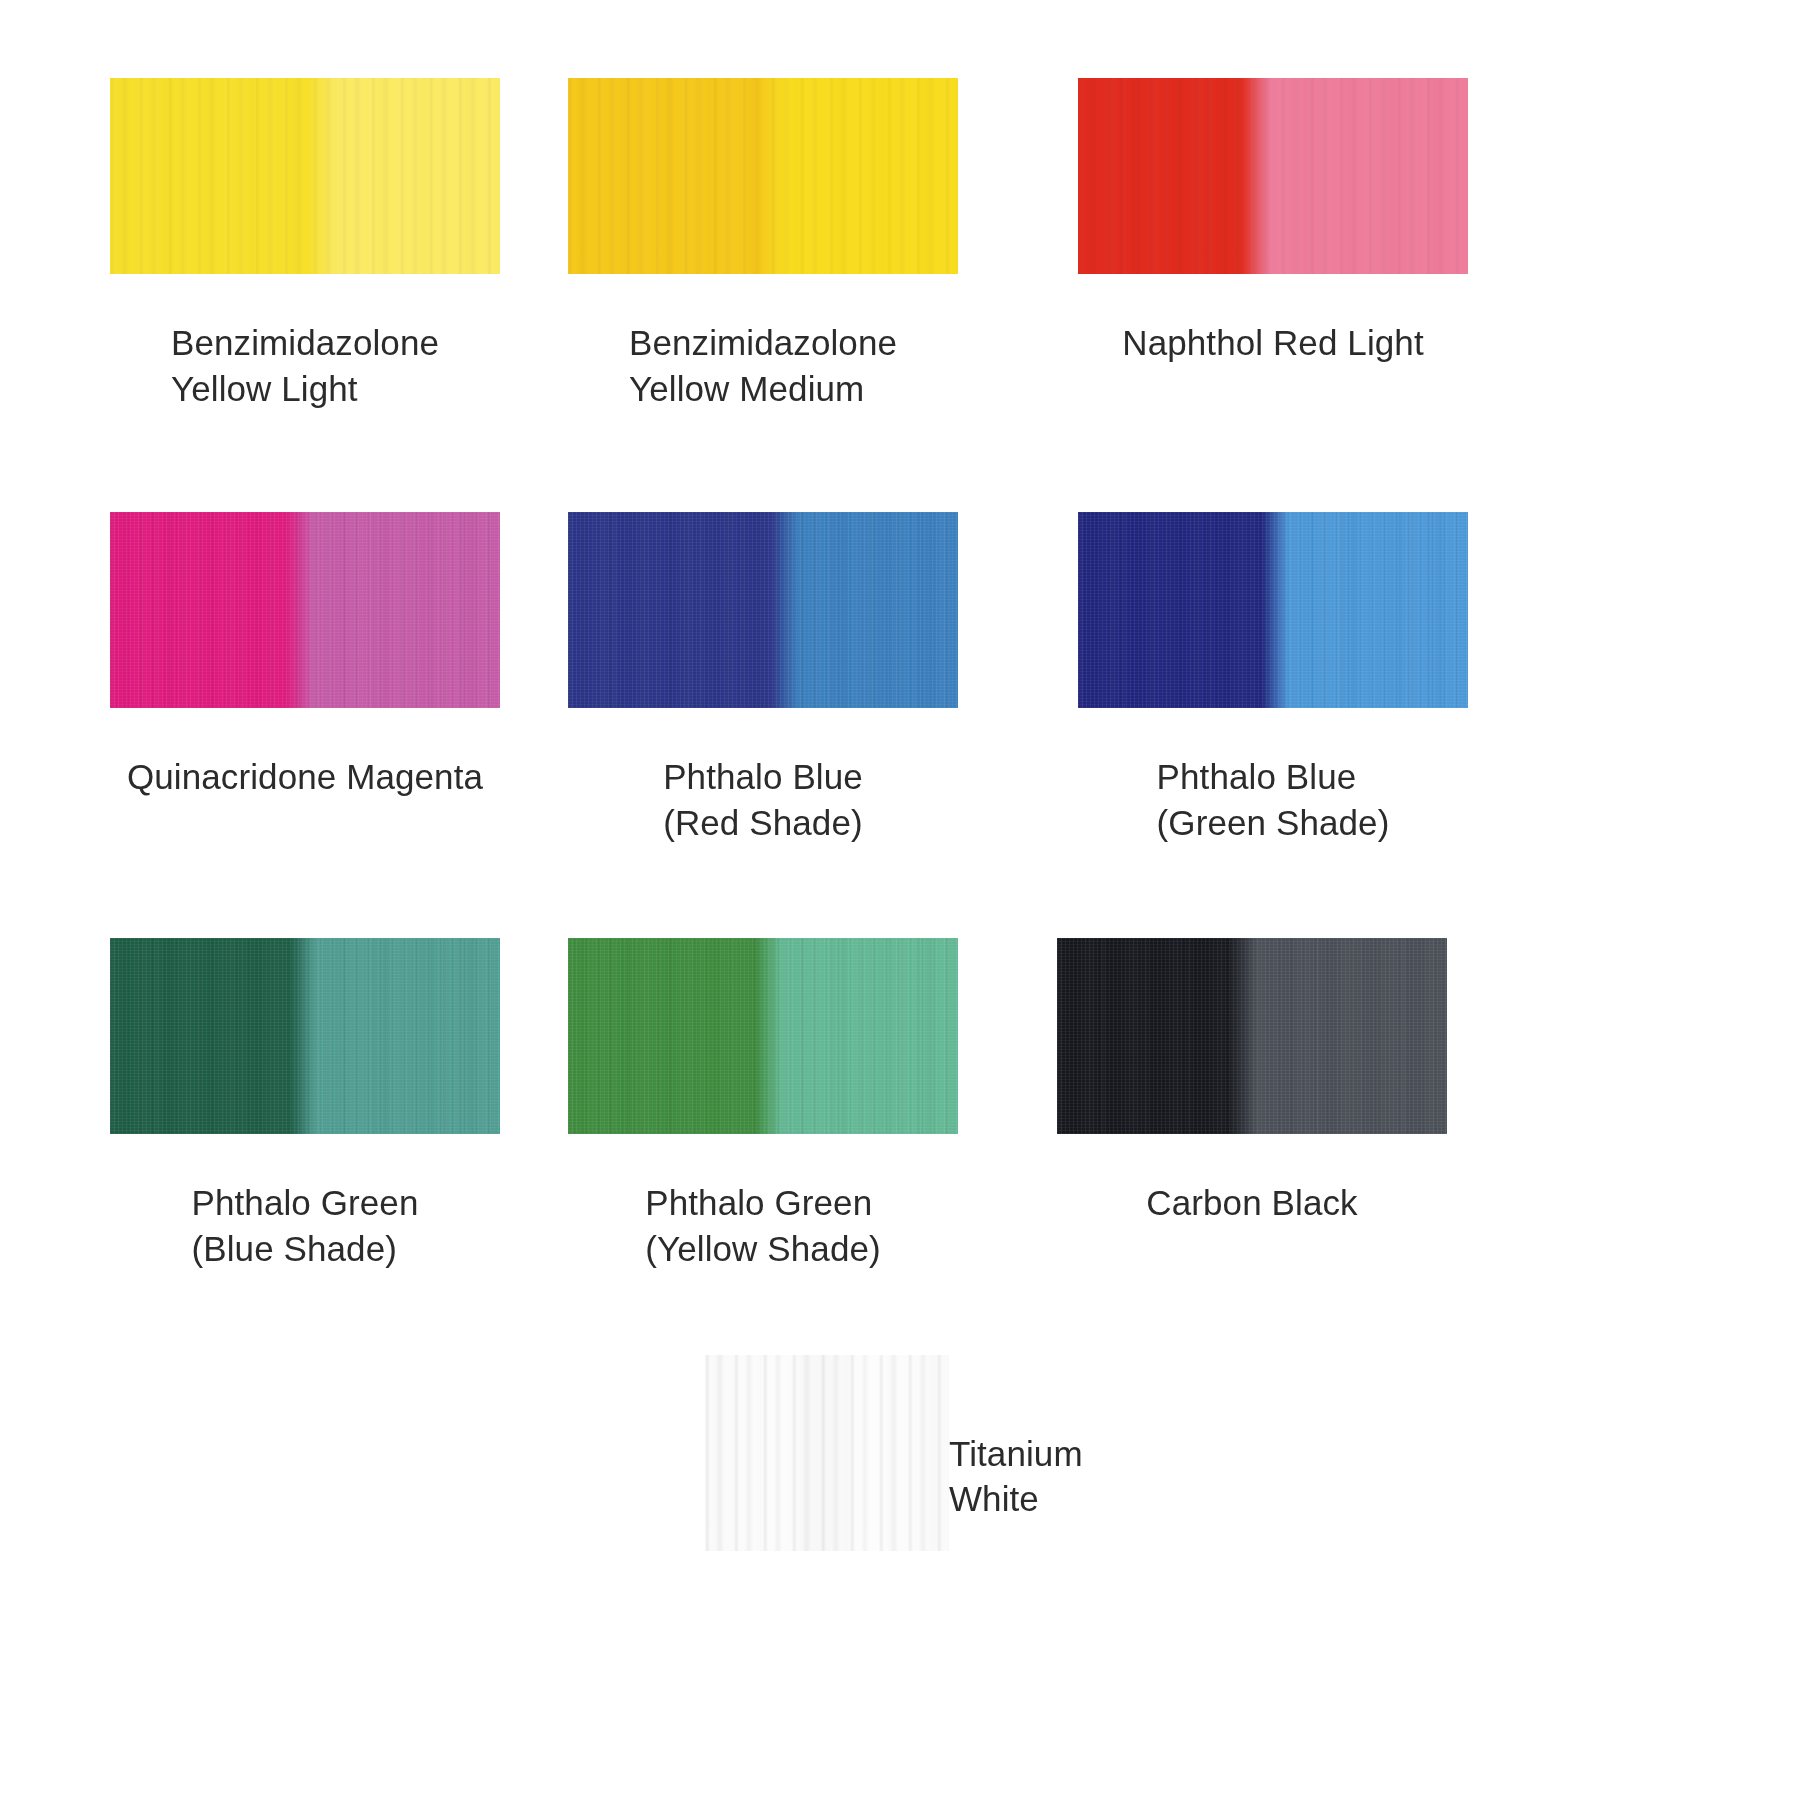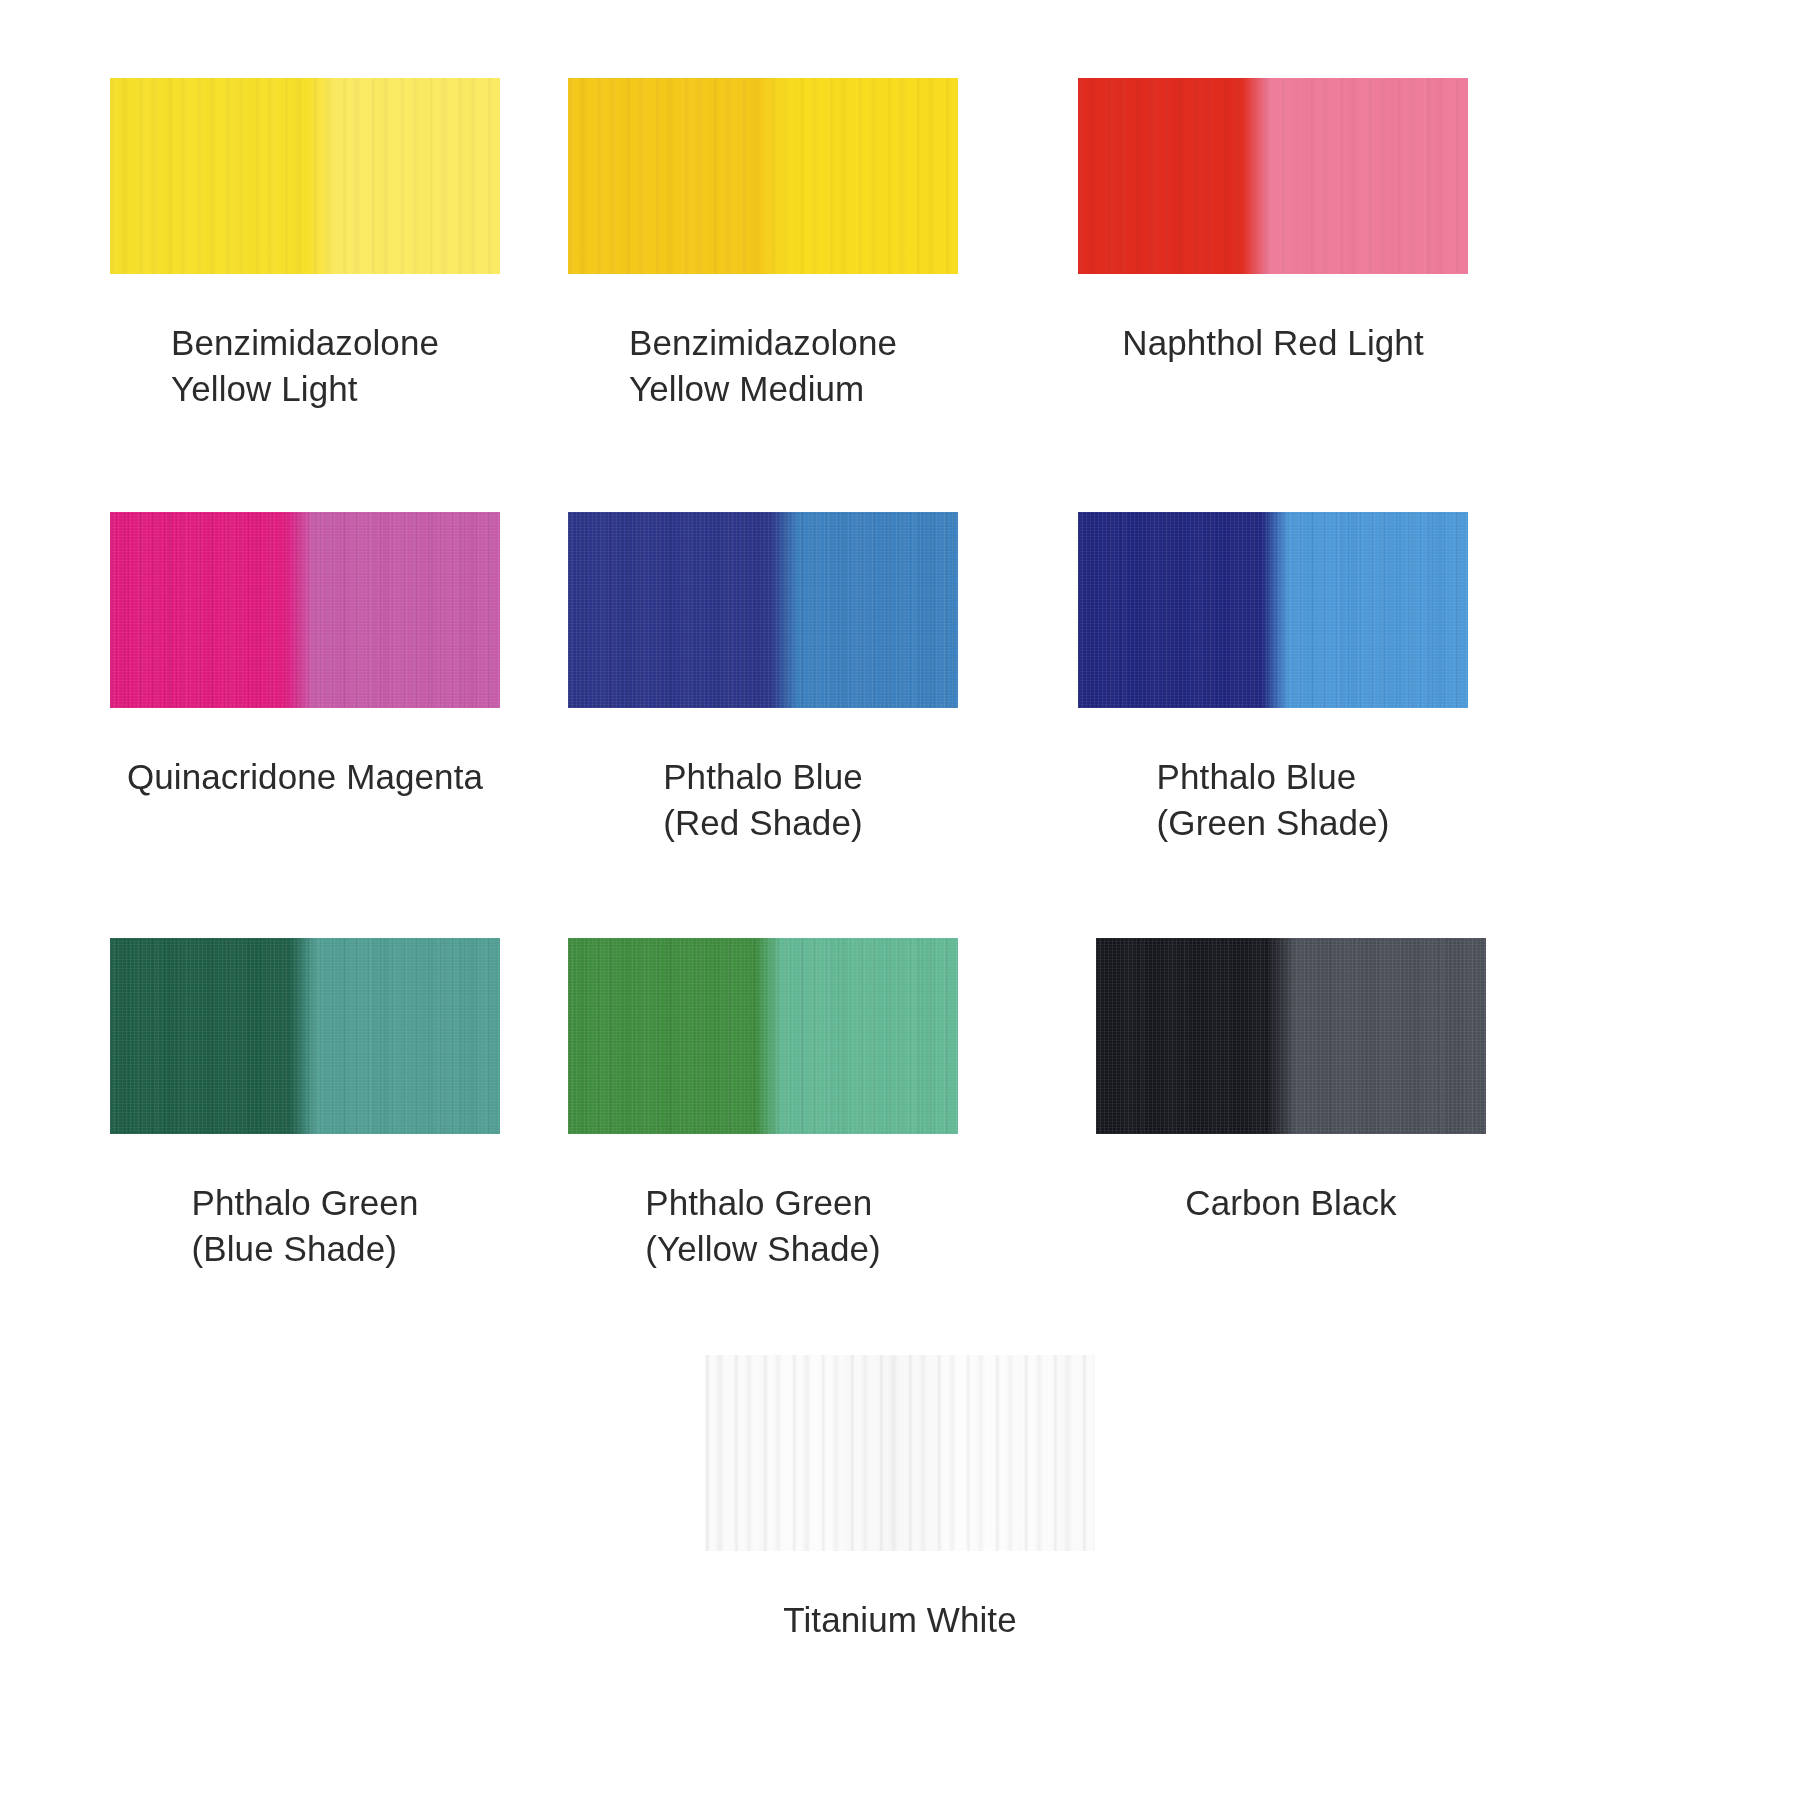--- a/index.html
+++ b/index.html
@@ -118,21 +118,21 @@
   
   .solo-row {
     position: absolute;
     left: 0;
     width: 1800px;
     display: flex;
     justify-content: center;
   }
   .solo-cell {
     display: flex;
-    flex-direction: column;
+    flex-direction: row;
     align-items: center;
     width: 390px;
   }
 </style>
 </head>
 <body>
 
 <div id="chart">
   <div class="grid" id="grid" style="display: block;">
       <div class="cell" style="position: absolute; left: 110px; top: 78px; width: 390px;">
@@ -219,21 +219,21 @@
           <div class="swatch grit">
             <div class="base" style="background: linear-gradient(90deg, rgb(62, 140, 62) 0%, rgb(62, 140, 62) 48%, rgb(98, 184, 148) 55%, rgb(98, 184, 148) 100%);"></div>
             <div class="grain"></div>
             <div class="strokes"></div>
             <div class="strokes2"></div>
           </div>
         </div>
         <div class="label">Phthalo Green
 (Yellow Shade)</div>
       </div>
-      <div class="cell" style="position: absolute; left: 1117px; top: 938px; width: 348px;">
+      <div class="cell" style="position: absolute; left: 1078px; top: 938px; width: 348px;">
         <div class="swatch-wrap">
           <div class="swatch grit">
             <div class="base" style="background: linear-gradient(90deg, rgb(21, 23, 28) 0%, rgb(21, 23, 28) 44%, rgb(74, 79, 87) 51%, rgb(74, 79, 87) 100%);"></div>
             <div class="grain"></div>
             <div class="strokes"></div>
             <div class="strokes2"></div>
           </div>
         </div>
         <div class="label">Carbon Black</div>
       </div>

